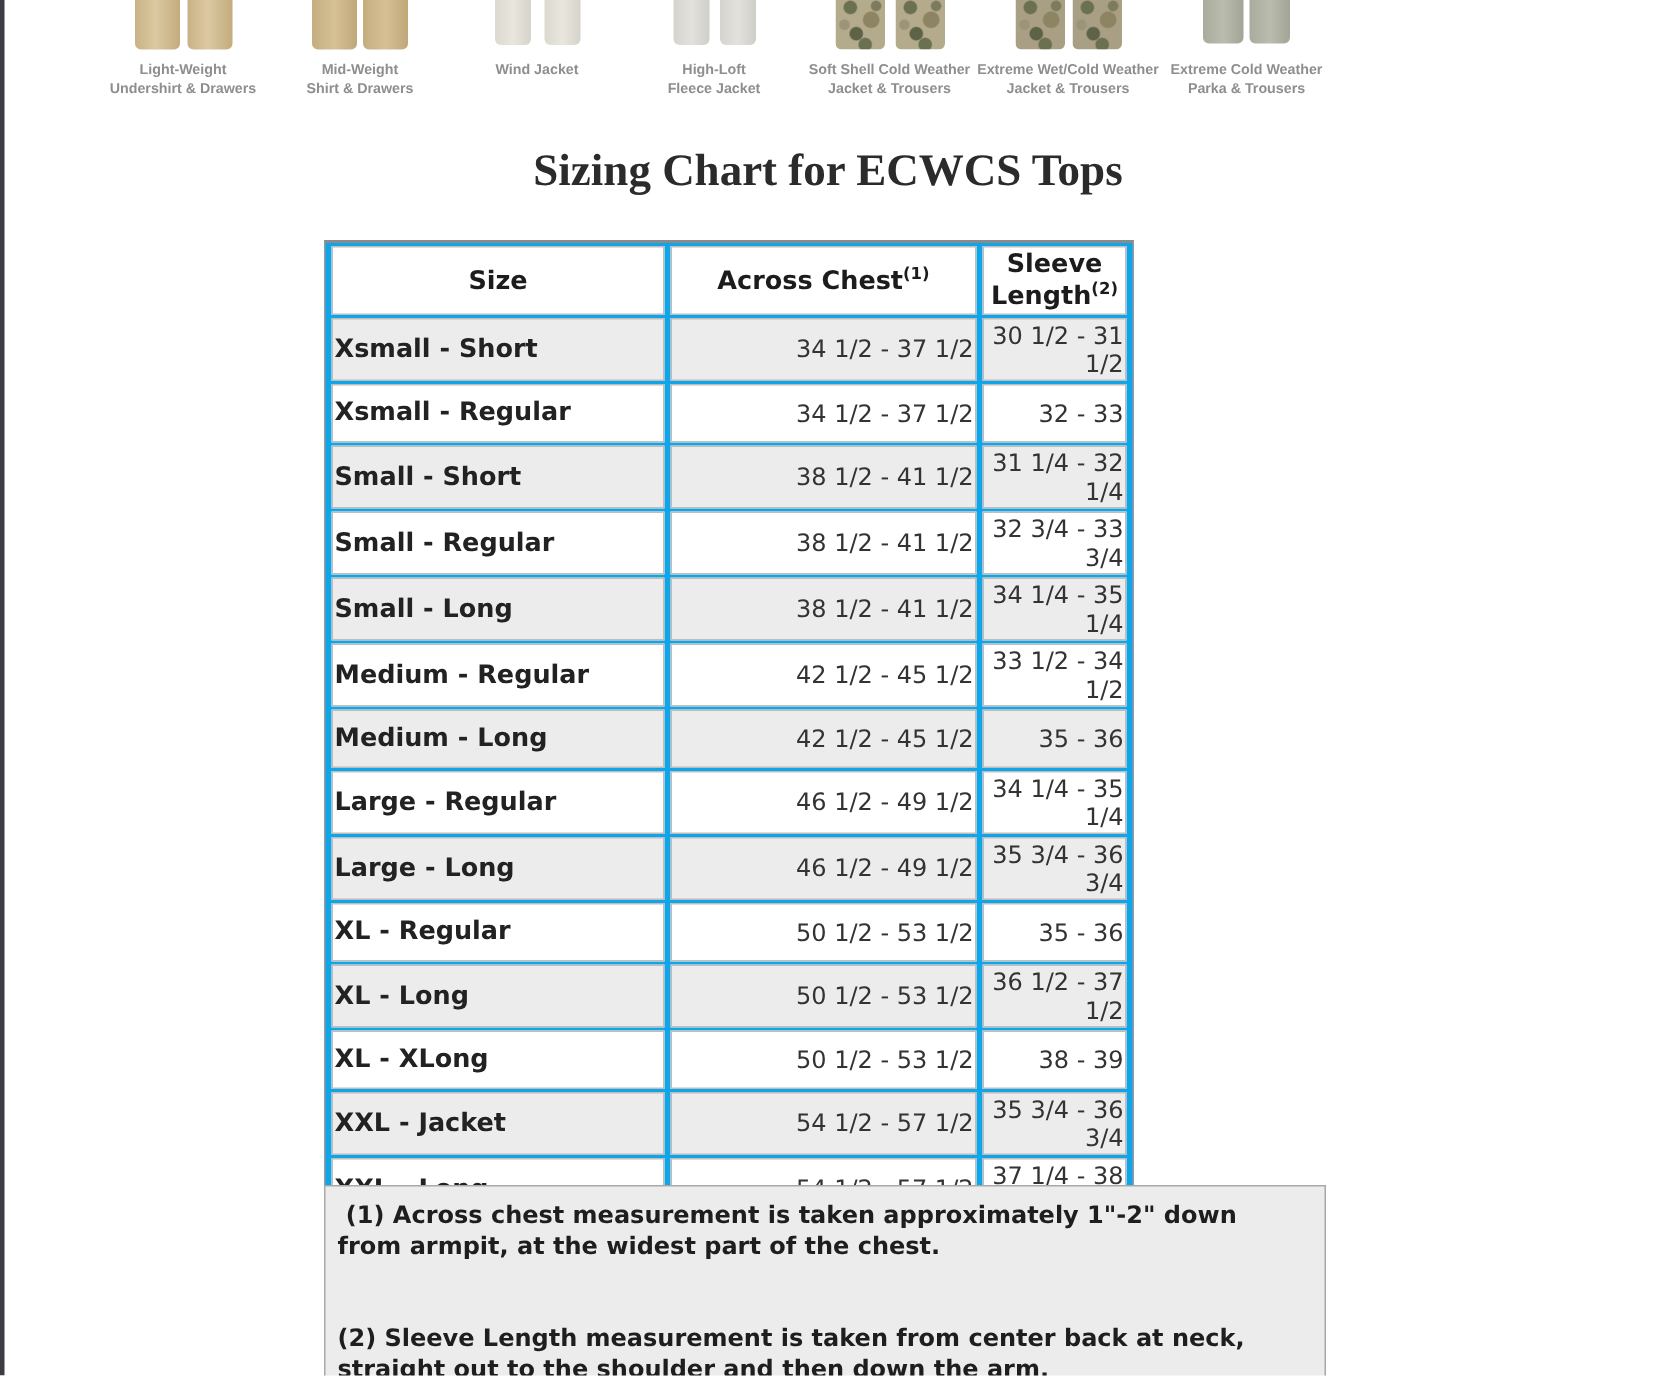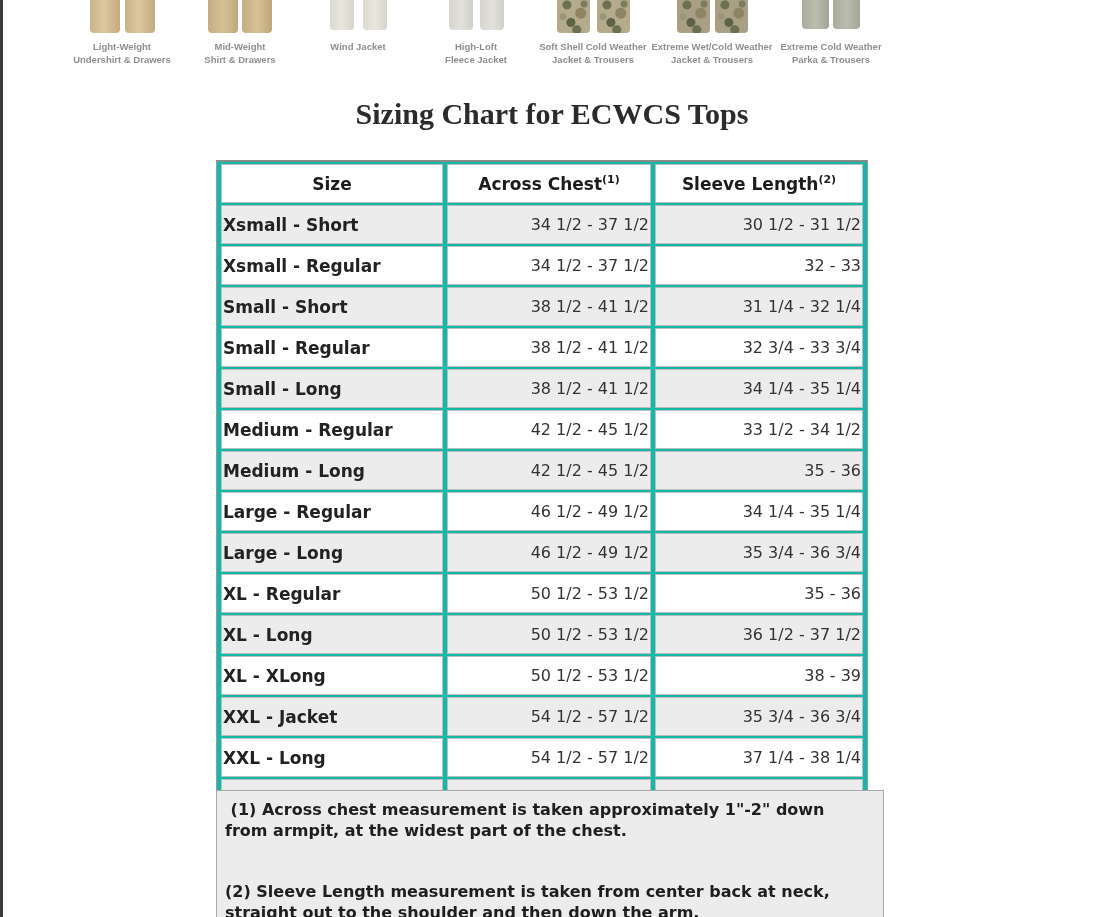--- a/index.html
+++ b/index.html
@@ -48,22 +48,22 @@
   .g-label{position:absolute;left:0;top:40px;width:100%;
     font:bold 9.5px/13px "Liberation Sans",sans-serif;color:#8e8e8e;}
 
   
   .page-title{position:absolute;left:218px;top:95px;width:668px;margin:0;
     text-align:center;font-family:"Liberation Serif",serif;font-weight:700;
     font-size:30px;line-height:38px;color:#2b2b2b;}
 
   
   .table-wrap{
-    position:absolute;left:216px;top:160px;width:652px;box-sizing:border-box;
-    border:1px solid #9a9a9a;border-top:2px solid #8b8b8b;background:#14b8a6;
+    position:absolute;left:216px;top:160px;width:540px;box-sizing:border-box;
+    border:1px solid #9a9a9a;border-top:2px solid #8b8b8b;background:#0ea5e9;
   }
   table.size-table{width:100%;border-collapse:separate;border-spacing:4px 2px;table-layout:fixed;}
   col.c1{width:222px;} col.c2{width:204px;}
   th,td{border:1px solid #bdbdbd;height:35px;box-sizing:content-box;}
   th{background:#fff;font:bold 17px "DejaVu Sans",sans-serif;color:#1c1c1c;text-align:center;}
   th sup{font-size:11px;}
   td.size-col{font:bold 17px "DejaVu Sans",sans-serif;color:#222;text-align:left;}
   td.num-col{font:normal 16px "DejaVu Sans",sans-serif;color:#333;text-align:right;}
   tbody tr:nth-child(odd) td{background:#ececec;}
   tbody tr:nth-child(even) td{background:#ffffff;}

